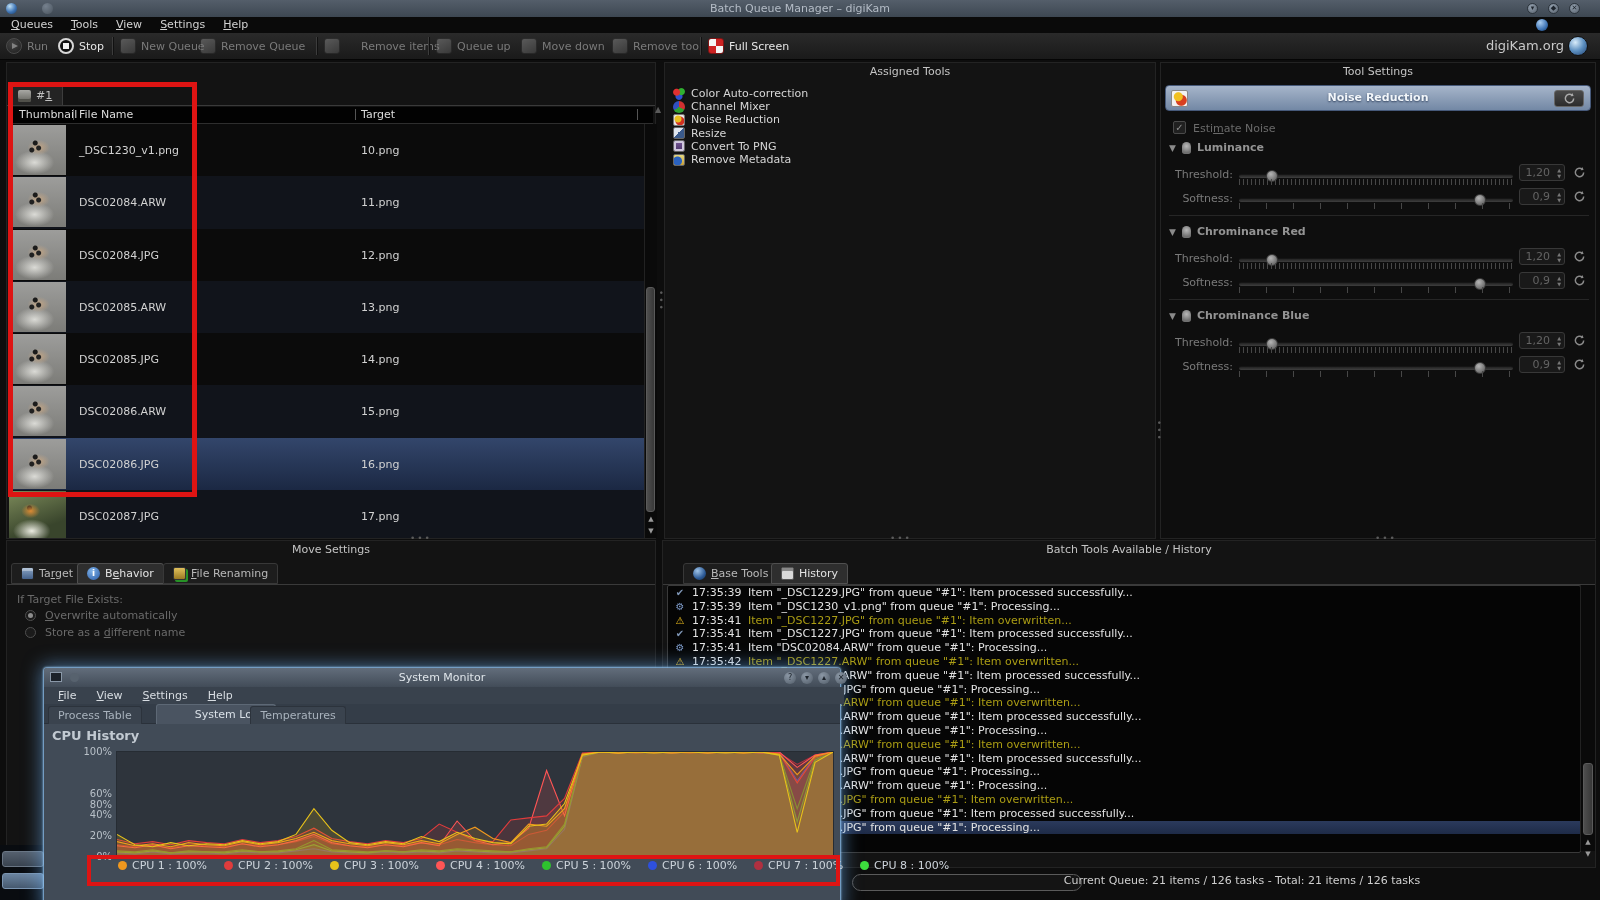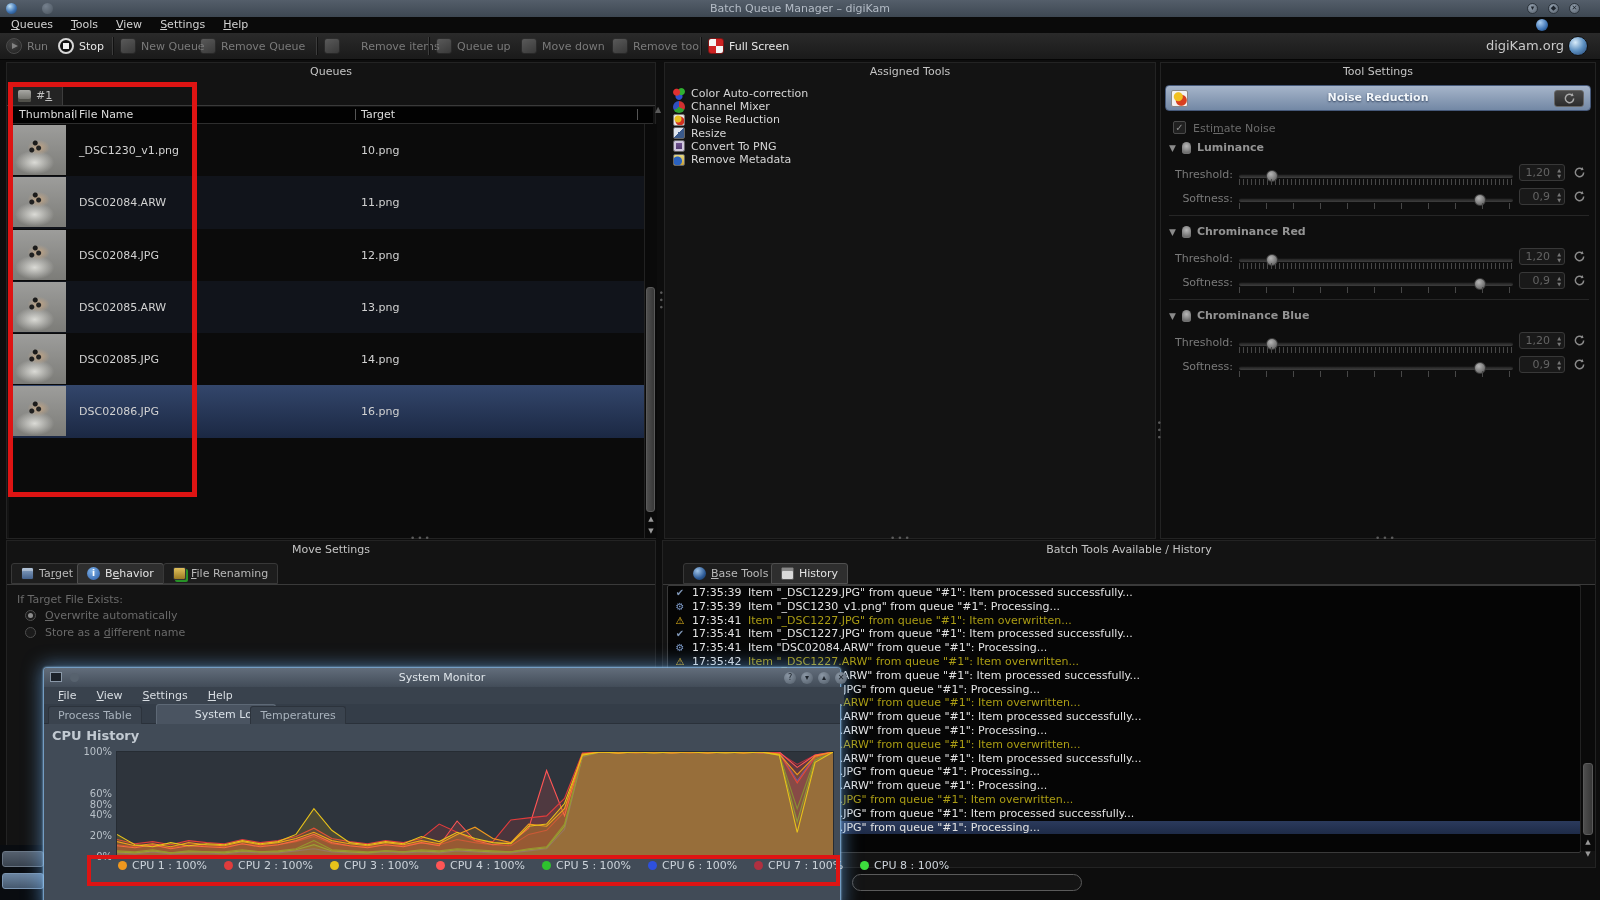--- a/index.html
+++ b/index.html
@@ -228,21 +228,20 @@
         <div class="tico fullscreen"></div>
         <span class="lbl">Full Screen</span>
       </div>
       <div class="tsep" style="left: 112px;"></div>
       <div class="tsep" style="left: 316px;"></div>
       <div class="tsep" style="left: 428px;"></div>
       <div class="tsep" style="left: 700px;"></div>
     </div>
 
   <div class="abs panel" style="left:6px;top:62px;width:650px;height:477px;">
-    <div class="panel-title">Queues</div>
     <div class="qtab">
       <div class="qtab-icon"></div>
       <span id="qtab-label">#<u>1</u></span>
     </div>
     <div class="qtab-base"></div>
     <div class="thead">
       <span style="left:10px;">Thumbnail</span>
       <div class="colsep" style="left:64px;"></div>
       <span style="left:70px;">File Name</span>
       <div class="colsep" style="left:346px;"></div>
@@ -268,24 +267,34 @@
         <div class="qrow alt">
           <div class="thumb gray"></div>
           <span class="fname">DSC02085.ARW</span>
           <span class="ftarget">13.png</span>
         </div>
         <div class="qrow">
           <div class="thumb gray"></div>
           <span class="fname">DSC02085.JPG</span>
           <span class="ftarget">14.png</span>
         </div>
+        <div class="qrow alt">
+          <div class="thumb gray"></div>
+          <span class="fname">DSC02086.ARW</span>
+          <span class="ftarget">15.png</span>
+        </div>
         <div class="qrow selected">
           <div class="thumb gray"></div>
           <span class="fname">DSC02086.JPG</span>
           <span class="ftarget">16.png</span>
+        </div>
+        <div class="qrow alt">
+          <div class="thumb bright"></div>
+          <span class="fname">DSC02087.JPG</span>
+          <span class="ftarget">17.png</span>
         </div>
       </div>
     <div class="vscroll" style="left:637px;top:61px;width:12px;height:414px;">
       <div class="vthumb" style="top:163px;height:225px;"></div>
       <div class="sarrow" style="top:390px;">▲</div>
       <div class="sarrow" style="top:402px;">▼</div>
     </div>
   </div>
 
   <div class="abs panel" style="left:664px;top:62px;width:492px;height:477px;">
@@ -583,20 +592,21 @@
 
   <div class="splitdots" style="left:410px;top:533px;">•••</div>
   <div class="splitdots" style="left:890px;top:533px;">•••</div>
   <div class="splitdots" style="left:1375px;top:533px;">•••</div>
   <div class="splitdots" style="left:656px;top:290px;writing-mode:vertical-rl;">•••</div>
   <div class="splitdots" style="left:1154px;top:420px;writing-mode:vertical-rl;">•••</div>
   <div class="splitdots" style="left:655px;top:105px;font-size:8px;">▲</div>
 
   <div class="abs statusbar">
     <div class="progress"></div>
+    <div class="status-text">Current Queue: 21 items / 126 tasks - Total: 21 items / 126 tasks</div>
   </div>
 
   <div class="abs desk">
     <div class="bar1"></div>
     <div class="bar2"></div>
   </div>
 
   <div class="abs sysmon">
     <div class="sm-titlebar">
       <div class="sm-icon"></div>

